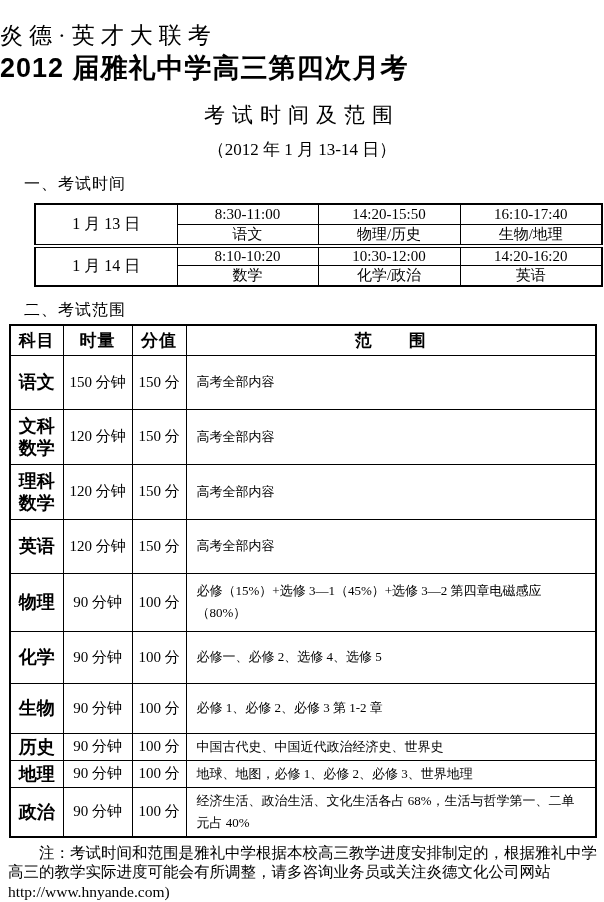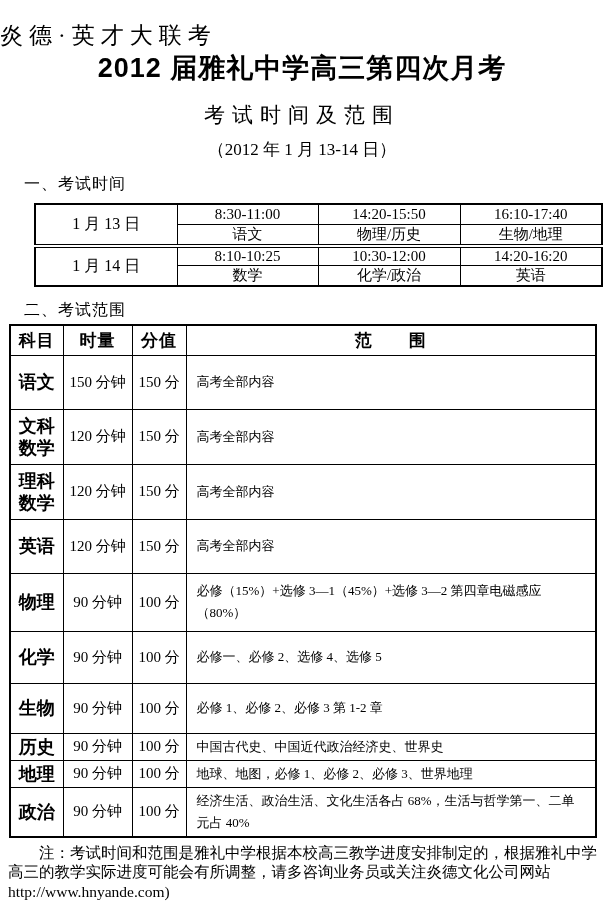--- a/index.html
+++ b/index.html
@@ -17,21 +17,20 @@
 
   
   .brand {
     text-align: left;
     font-size: 23px;
     letter-spacing: 6px;
     line-height: 30px;
     font-family: "Liberation Serif", serif;
   }
   .title {
-    text-align: center;
     font-size: 27px;
     font-weight: bold;
     letter-spacing: 1px;
     line-height: 34px;
     font-family: "Liberation Sans", sans-serif;
   }
   .subtitle {
     text-align: center;
     font-size: 21px;
     letter-spacing: 7px;
@@ -137,21 +136,21 @@
         <td>14:20-15:50</td>
         <td>16:10-17:40</td>
       </tr>
       <tr>
         <td>语文</td>
         <td>物理/历史</td>
         <td>生物/地理</td>
       </tr>
       <tr class="block2">
         <td class="date-cell" rowspan="2">1 月 14 日</td>
-        <td>8:10-10:25</td>
+        <td>8:10-10:20</td>
         <td>10:30-12:00</td>
         <td>14:20-16:20</td>
       </tr>
       <tr>
         <td>数学</td>
         <td>化学/政治</td>
         <td>英语</td>
       </tr>
     </tbody>
   </table>

